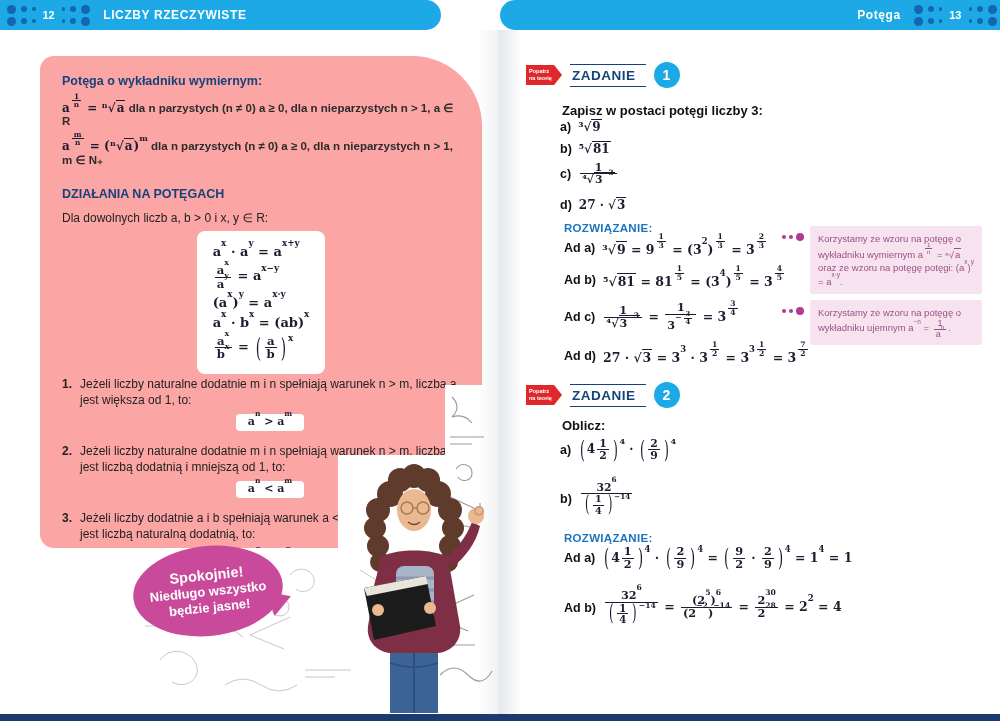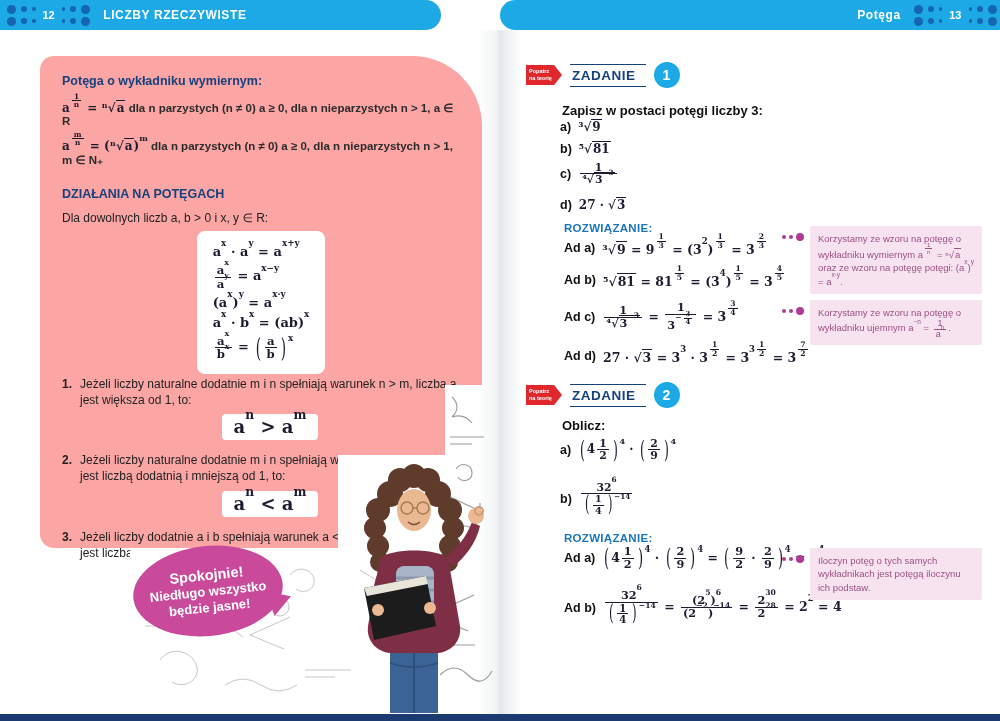--- a/index.html
+++ b/index.html
@@ -30,21 +30,21 @@
   .t-head{color:#15417c;font-weight:bold;font-size:12.5px;margin-bottom:9px;}
   .t-line{font-size:11.5px;margin-bottom:8px;color:#2b2b2b;}
   .t-line .math{font-size:12px;}
   .t-desc{font-weight:bold;color:#2b2b2b;}
   .t-sect{color:#15417c;font-weight:bold;font-size:12.5px;margin:20px 0 10px;}
   .t-intro{font-size:12px;margin-bottom:6px;}
   .rules-card{background:#fff;border-radius:8px;width:fit-content;margin:4px auto 2px;padding:8px 16px;}
   .rule{display:block;font-size:13px;margin:5px 0;}
   .cmp-item{position:relative;padding-left:18px;font-size:12px;line-height:1.35;}
   .cmp-num{position:absolute;left:0;font-weight:bold;}
-  .chip{background:#fff;border-radius:4px;padding:1px 12px;width:fit-content;margin:6px auto 12px;font-size:18px;}
+  .chip{background:#fff;border-radius:4px;padding:1px 12px;width:fit-content;margin:6px auto 12px;font-size:11px;}
   .cmp-narrow .cmp-text-wrap{display:inline-block;max-width:300px;}
   
   .artwork{position:absolute;left:130px;top:385px;width:370px;height:330px;z-index:4;}
   .bubble{position:absolute;left:133px;top:546px;width:150px;height:90px;background:#c9499b;
           border-radius:50%;transform:rotate(-6deg);z-index:6;display:flex;flex-direction:column;
           align-items:center;justify-content:center;color:#fff;font-weight:bold;text-align:center;line-height:1.25;}
   .bubble::after{content:"";position:absolute;right:-20px;top:52%;border:13px solid transparent;
           border-left:22px solid #c9499b;transform:rotate(-14deg);}
   .bl1{font-size:14.5px;}.bl2,.bl3{font-size:13px;}
   
@@ -421,25 +421,17 @@
               </span><span class="bp">)</span><sup>−14</sup></span>
           </span> = <span class="fr">
             <span class="fn">(2<sup>5</sup>)<sup>6</sup></span>
             <span class="fd">(2<sup>−2</sup>)<sup>−14</sup></span>
           </span> = <span class="fr">
             <span class="fn">2<sup>30</sup></span>
             <span class="fd">2<sup>28</sup></span>
           </span> = 2<sup>2</sup> = 4</span>
       </div>
 
-    <div class="abs note-row" style="left:262px;top:498px">
-      <span class="leader">
-          <i class="ld-s"></i>
-          <i class="ld-s"></i>
-          <i class="ld-b"></i>
-        </span>
-      <div class="note">Iloczyn potęg o tych samych wykładnikach jest potęgą iloczynu ich podstaw.</div>
-    </div>
   </div>
 
   <div class="gutter"></div>
   <div class="bottombar"></div>
 </div>
 
 </body></html>

